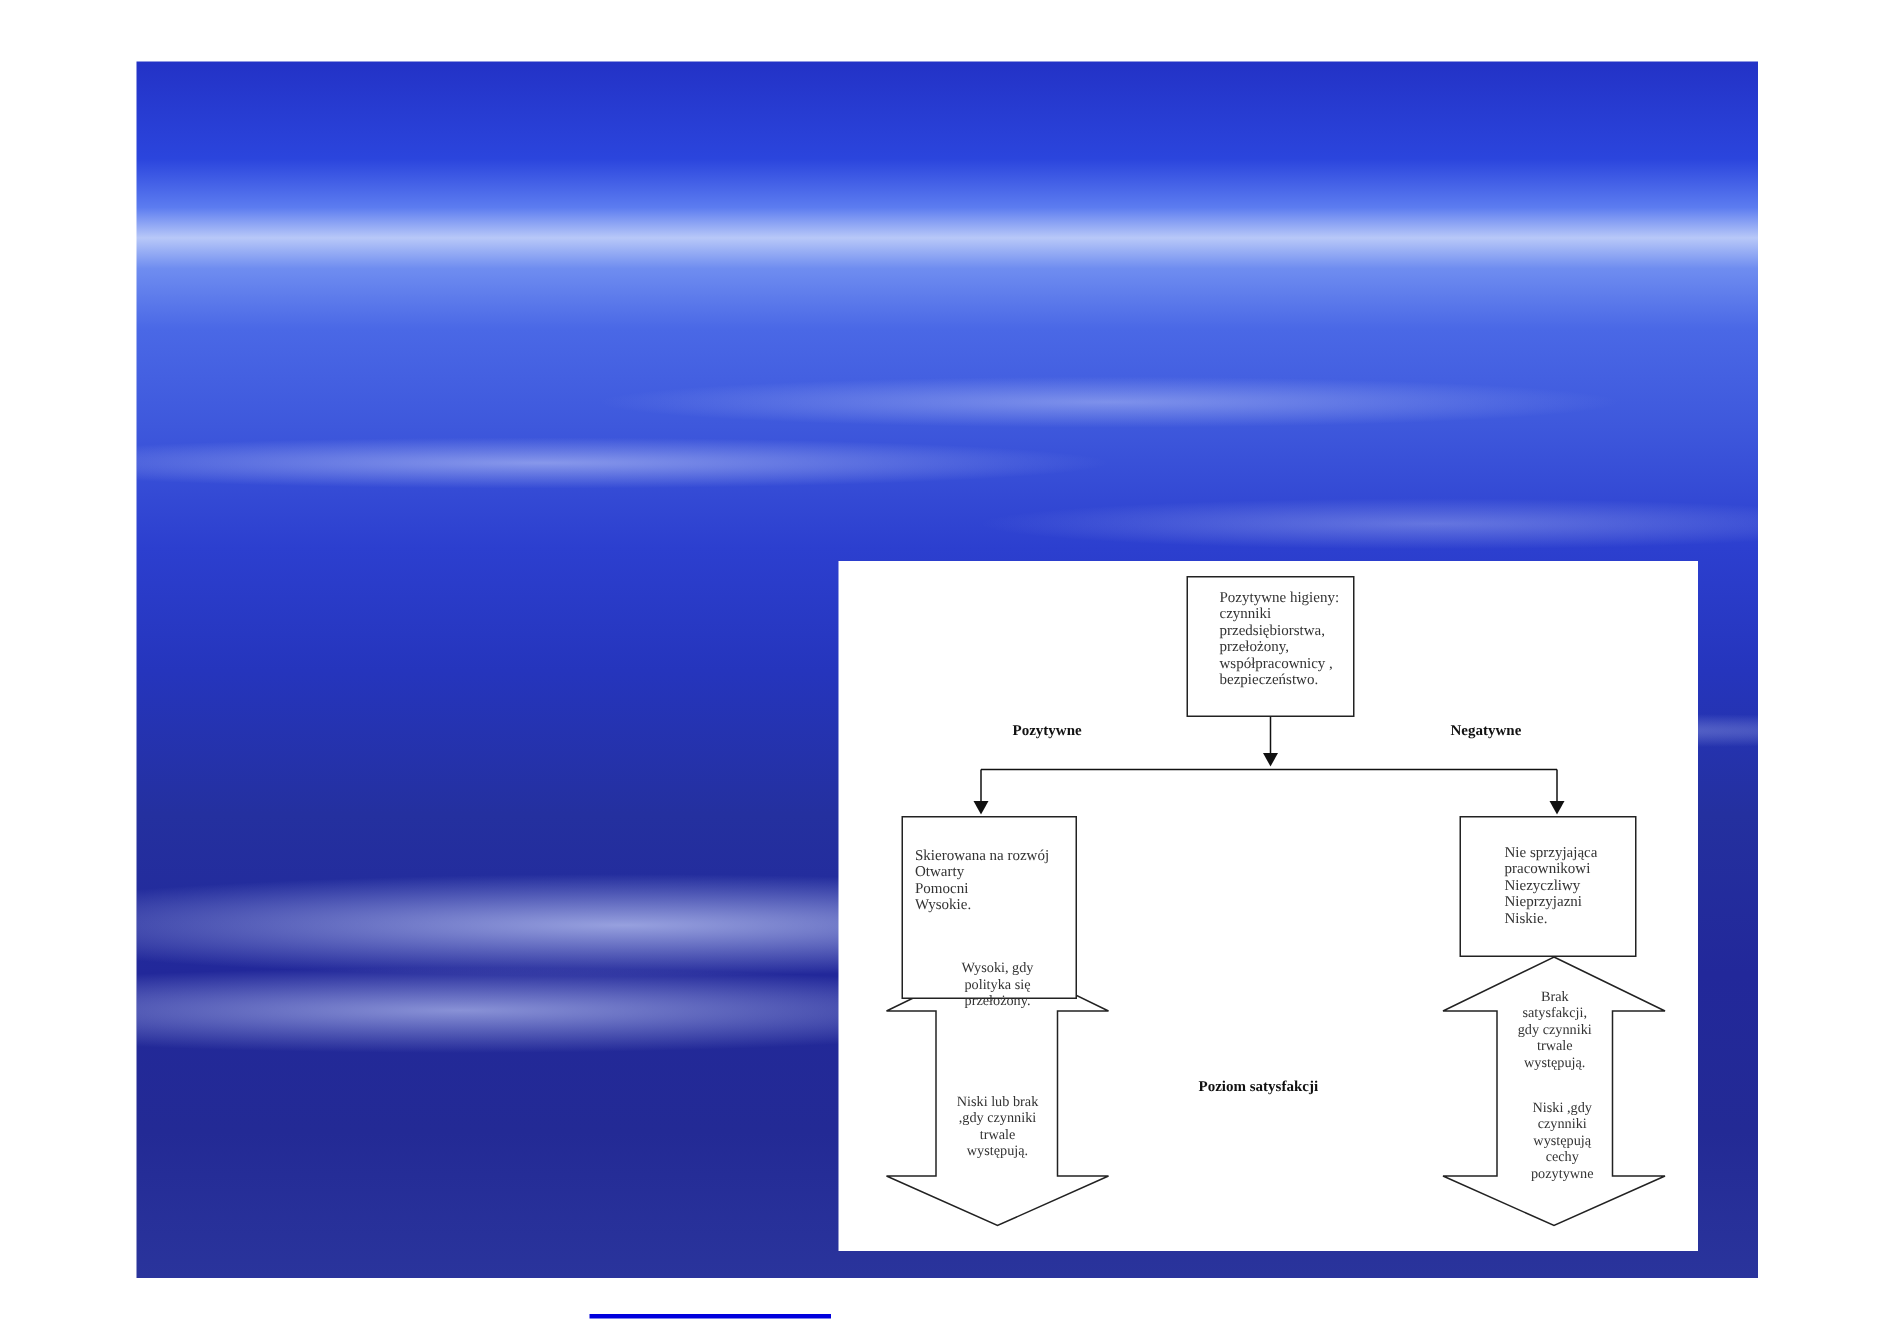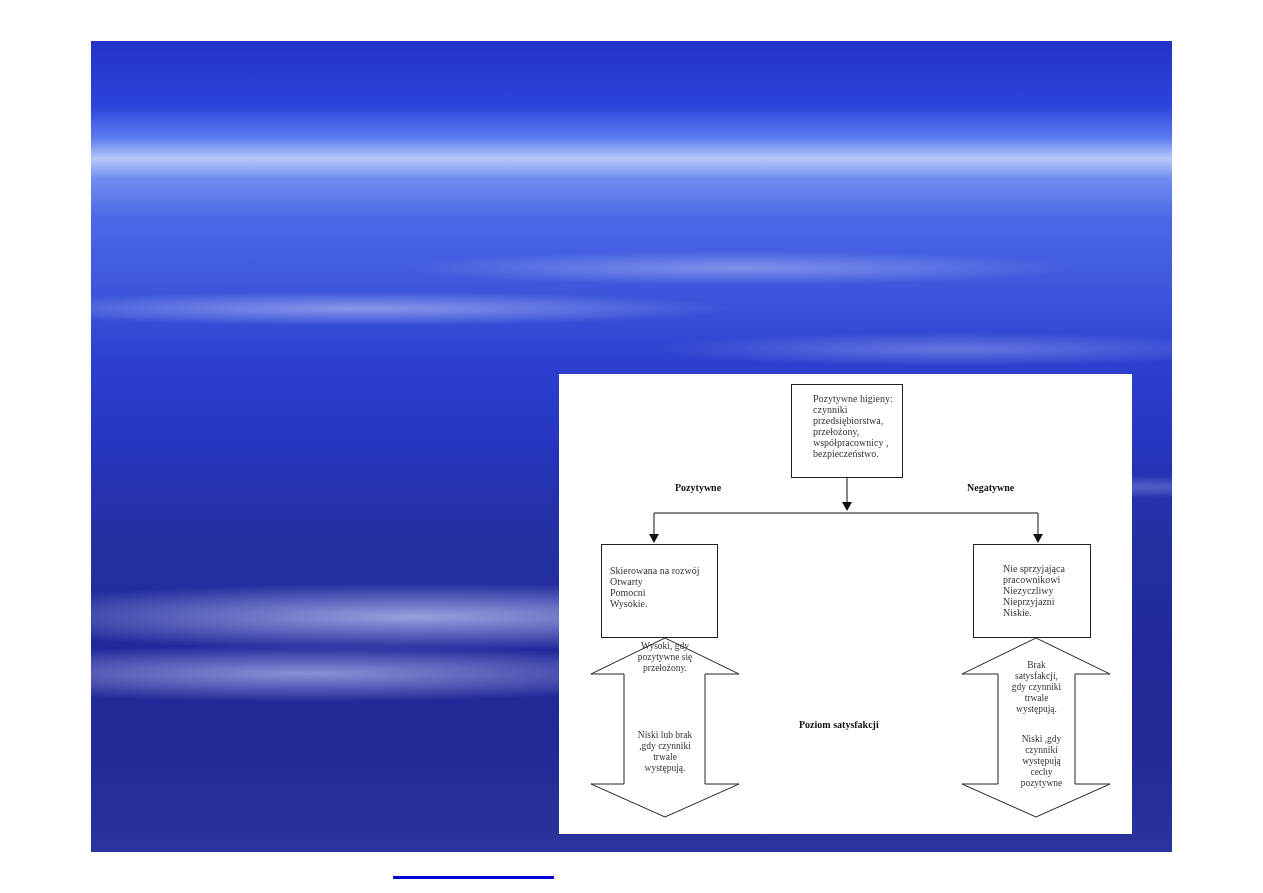--- a/index.html
+++ b/index.html
@@ -52,38 +52,38 @@
     <span class="line">czynniki</span>
     <span class="line">przedsiębiorstwa,</span>
     <span class="line">przełożony,</span>
     <span class="line">współpracownicy ,</span>
     <span class="line">bezpieczeństwo.</span>
   </div>
 
   <div class="label-bold" style="left:116px; top:108px;">Pozytywne</div>
   <div class="label-bold" style="left:408px; top:108px;">Negatywne</div>
 
-  <div class="box" style="left:42px; top:170px; width:117px; height:94px; padding:20px 0 0 8px;">
+  <div class="box" style="left:42px; top:170px; width:117px; height:122px; padding:20px 0 0 8px;">
     <span class="line">Skierowana na rozwój</span>
     <span class="line">Otwarty</span>
     <span class="line">Pomocni</span>
     <span class="line">Wysokie.</span>
   </div>
 
   <div class="box" style="left:414px; top:170px; width:118px; height:94px; padding:18px 0 0 29px;">
     <span class="line">Nie sprzyjająca</span>
     <span class="line">pracownikowi</span>
     <span class="line">Niezyczliwy</span>
     <span class="line">Nieprzyjazni</span>
     <span class="line">Niskie.</span>
   </div>
 
   <div class="arrow-text" style="left:68px; top:267px; width:76px;">
     <span class="line">Wysoki, gdy</span>
-    <span class="line">pozytywne się</span>
+    <span class="line">polityka się</span>
     <span class="line">przełożony.</span>
   </div>
   <div class="arrow-text" style="left:68px; top:356px; width:76px;">
     <span class="line">Niski lub brak</span>
     <span class="line">,gdy czynniki</span>
     <span class="line">trwale</span>
     <span class="line">występują.</span>
   </div>
 
   <div class="arrow-text" style="left:440px; top:286px; width:75px;">

